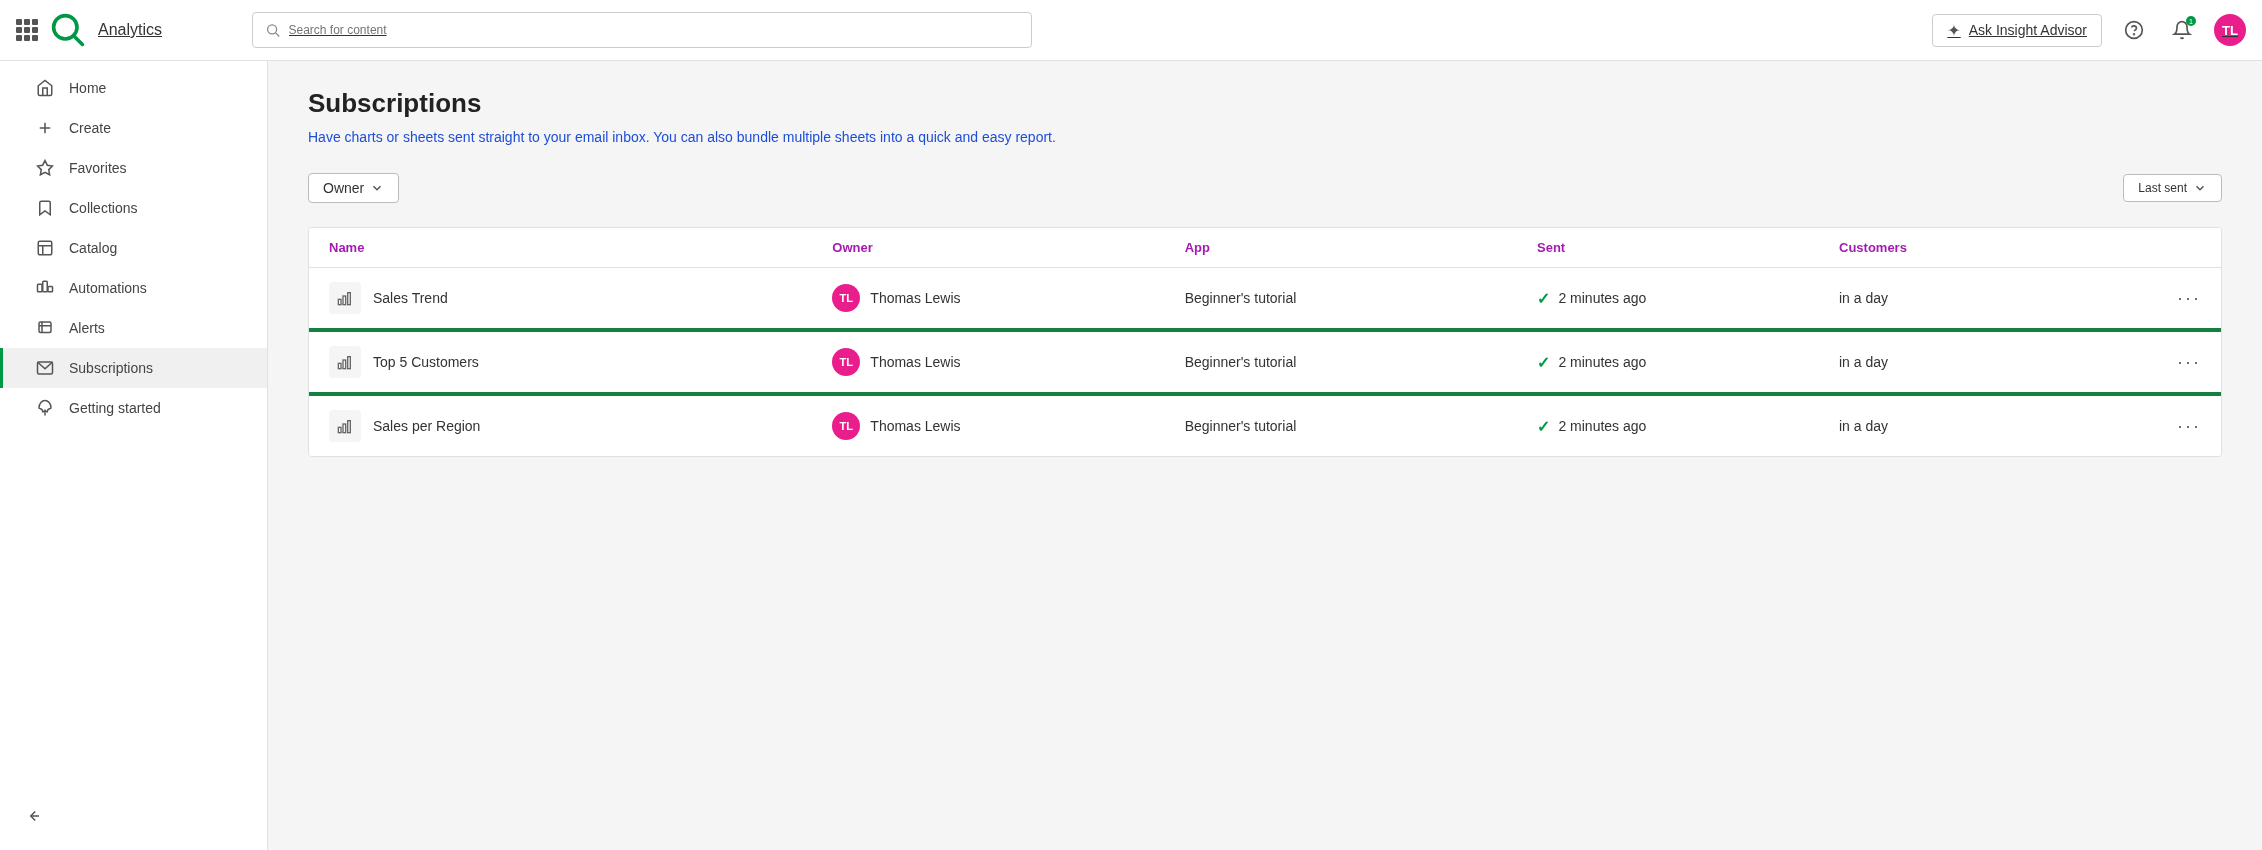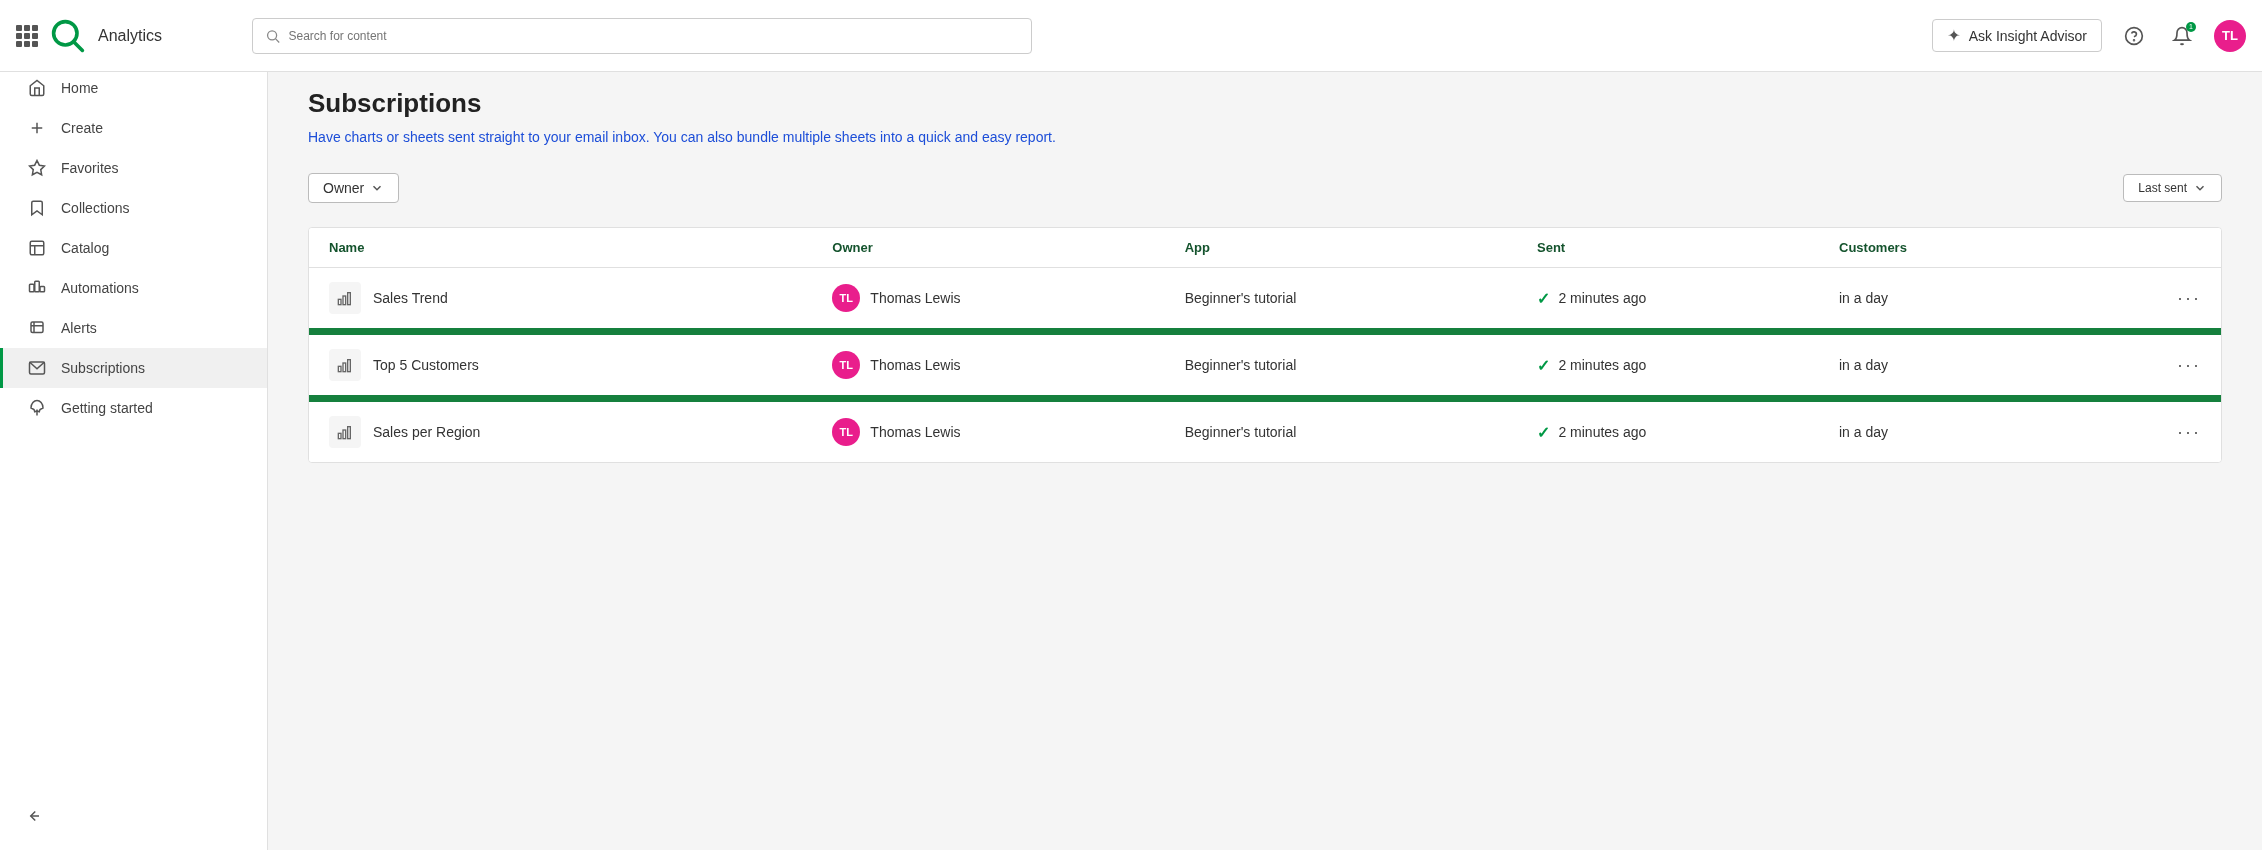--- a/index.html
+++ b/index.html
@@ -2,28 +2,29 @@
 <html><head>
   <meta charset="utf-8">
   <style>
     * { box-sizing: border-box; margin: 0; padding: 0; }
     body { font-family: 'Segoe UI', Arial, sans-serif; background: #fff; color: #333; height: 850px; overflow: hidden; }
 
     
     .header {
       display: flex;
       align-items: center;
-      height: 72px;
+      height: 61px;
       background: #fff;
       border-bottom: 1px solid #e0e0e0;
       padding: 0 16px;
       gap: 16px;
       position: fixed;
       top: 0; left: 0; right: 0;
       z-index: 100;
+      text-decoration: underline;
     }
     .header-left {
       display: flex;
       align-items: center;
       gap: 12px;
       min-width: 220px;
     }
     .grid-icon {
       display: grid;
       grid-template-columns: repeat(3,6px);
@@ -143,21 +144,21 @@
       border-right: 1px solid #e0e0e0;
       display: flex;
       flex-direction: column;
       padding: 12px 0;
       overflow-y: auto;
     }
     .nav-item {
       display: flex;
       align-items: center;
       gap: 14px;
-      padding: 10px 24px;
+      padding: 10px 32px;
       font-size: 14px;
       color: #444;
       cursor: pointer;
       border-left: 3px solid transparent;
       transition: background 0.15s;
     }
     .nav-item.active {
       border-left-color: #009845;
       background: #f0f0f0;
       font-weight: 500;
@@ -236,29 +237,29 @@
       border-radius: 4px;
       overflow: hidden;
     }
     .table-header {
       display: grid;
       grid-template-columns: 1fr 0.7fr 0.7fr 0.6fr 0.6fr 60px;
       border-bottom: 1px solid #e0e0e0;
       padding: 12px 20px;
       font-size: 13px;
       font-weight: 600;
-      color: #14532d;
+      color: #a21caf;
       background: #fff;
     }
     .table-row {
       display: grid;
       grid-template-columns: 1fr 0.7fr 0.7fr 0.6fr 0.6fr 60px;
       align-items: center;
       padding: 14px 20px;
-      border-bottom: 7px solid #15803d;
+      border-bottom: 4px solid #15803d;
       font-size: 14px;
       color: #333;
       background: #fff;
     }
     .table-row:last-child { border-bottom: none; }
 
     .name-cell {
       display: flex;
       align-items: center;
       gap: 12px;

